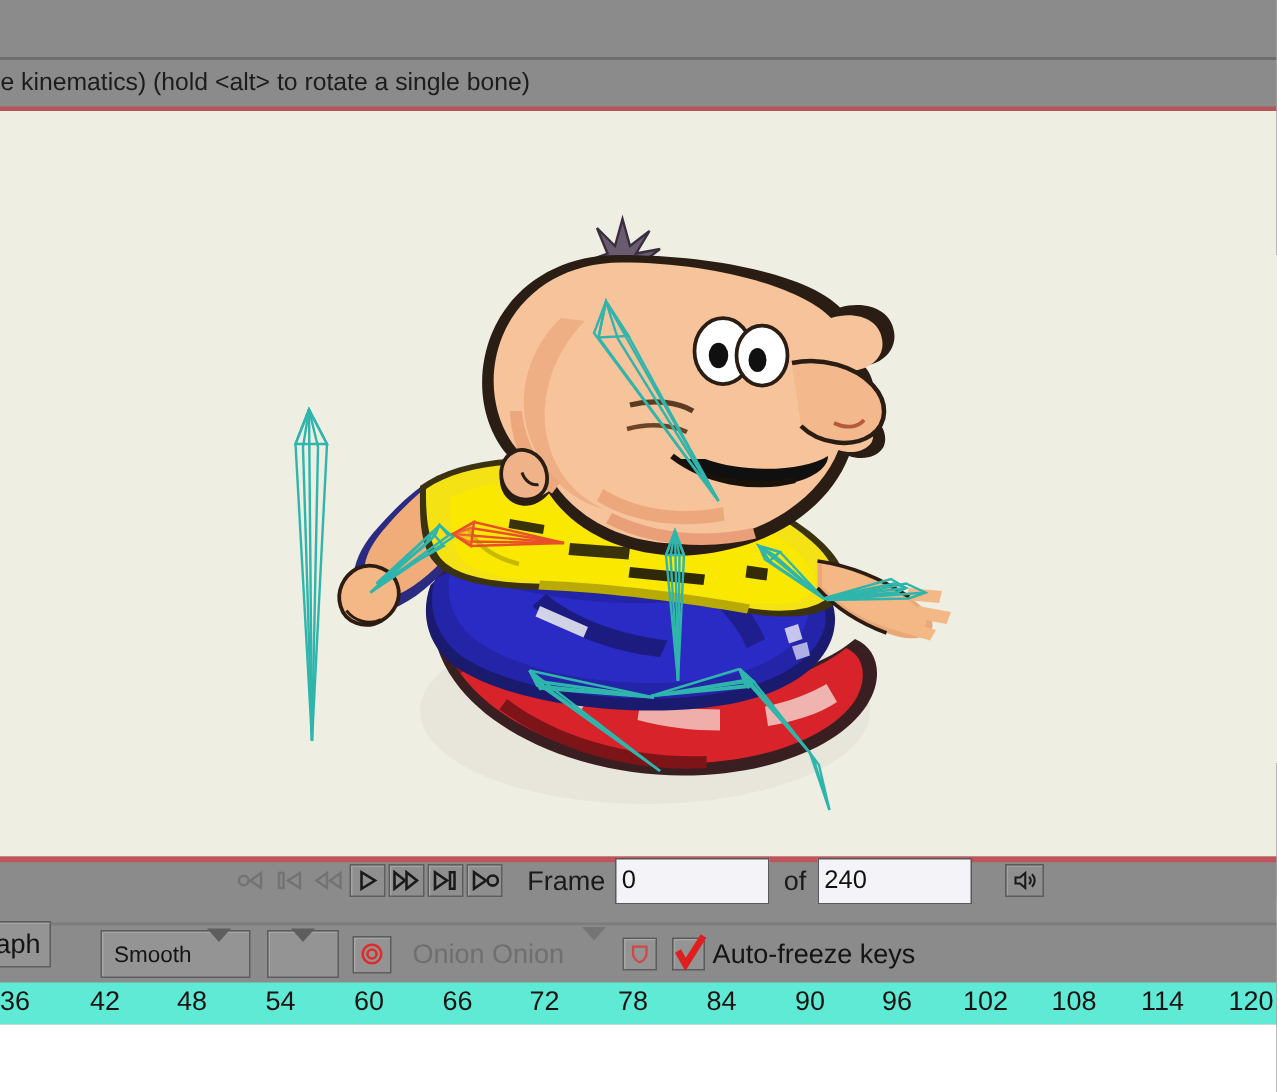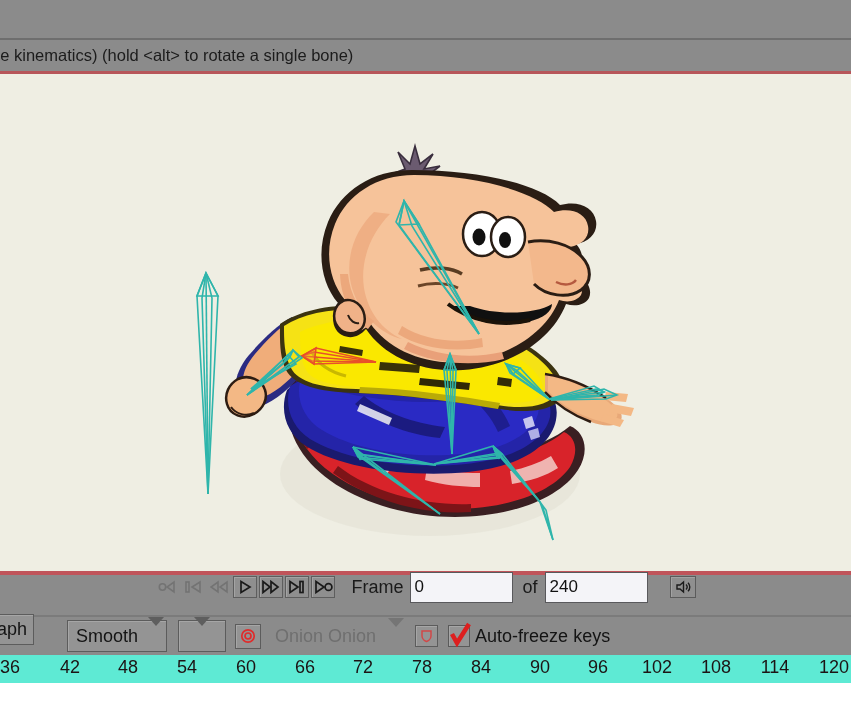--- a/index.html
+++ b/index.html
@@ -100,21 +100,21 @@
     border: 1px solid #5c5c5c; background: #949494;
     box-shadow: inset 1px 1px 0 #a6a6a6;
     display: flex; align-items: center; justify-content: flex-end;
     padding-right: 6px;
     font-size: 18px; color: #141414;
   }
   .dd {
     height: 32px; border: 1px solid #5c5c5c; background: #949494;
     box-shadow: inset 1px 1px 0 #a6a6a6;
     display: flex; align-items: center;
-    font-size: 18px; color: #141414;
+    font-size: 15px; color: #141414;
   }
   .dd .lbl { padding: 0 10px 0 8px; }
   .dd .caret { margin-right: 9px; }
   .caret-glyph {
     width: 0; height: 0;
     border-left: 8px solid transparent;
     border-right: 8px solid transparent;
     border-top: 9px solid #5e5e5e;
   }
   .iconbtn {

